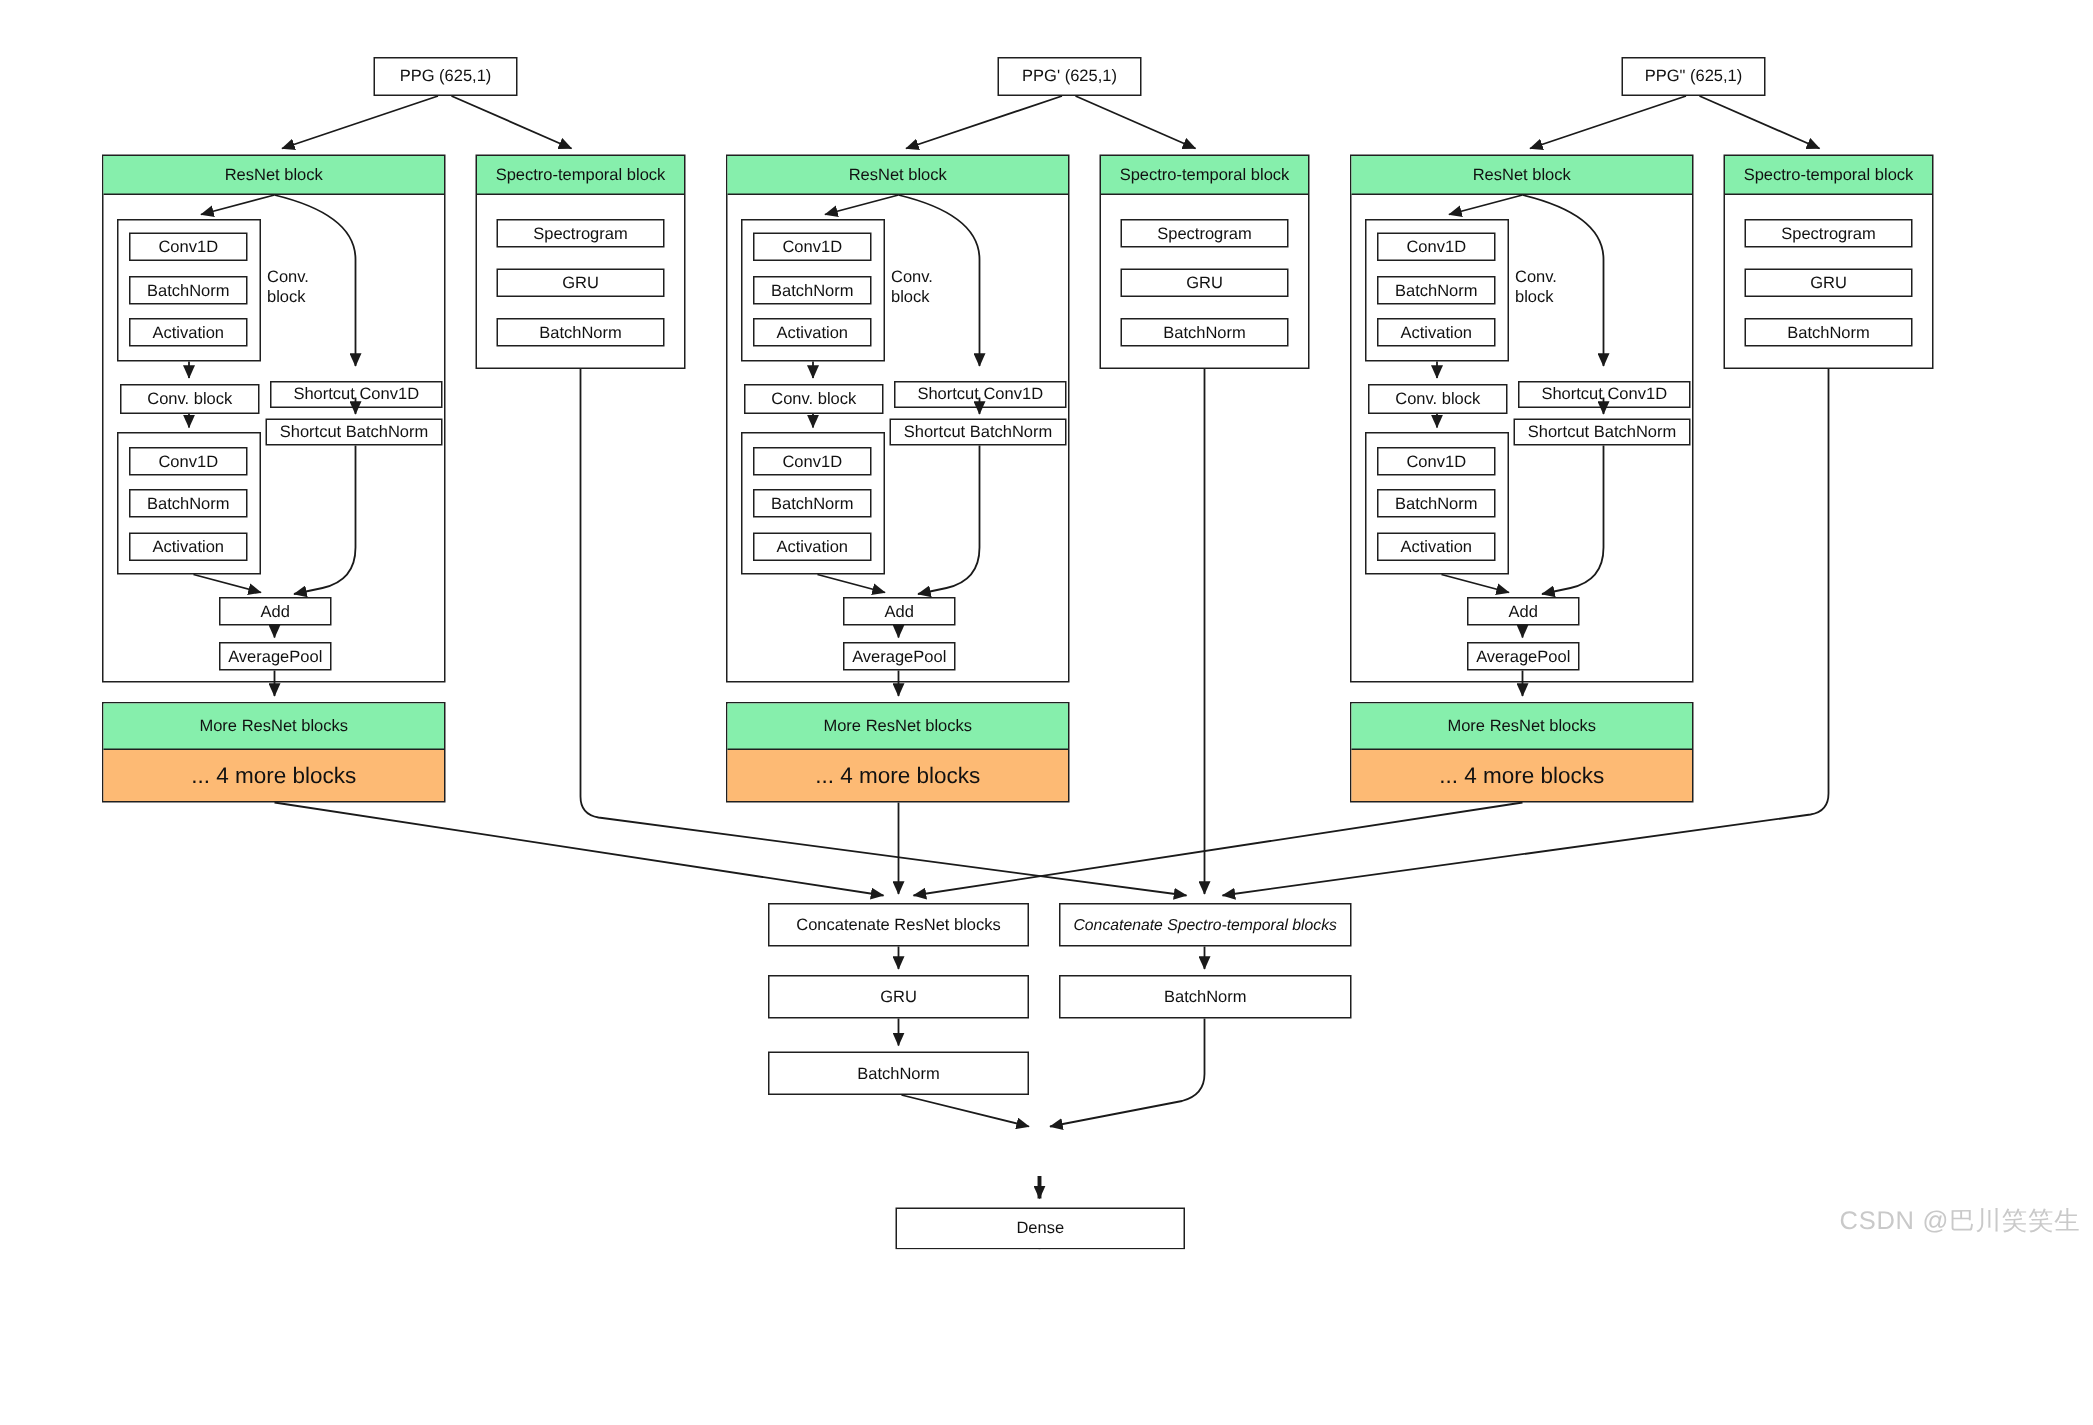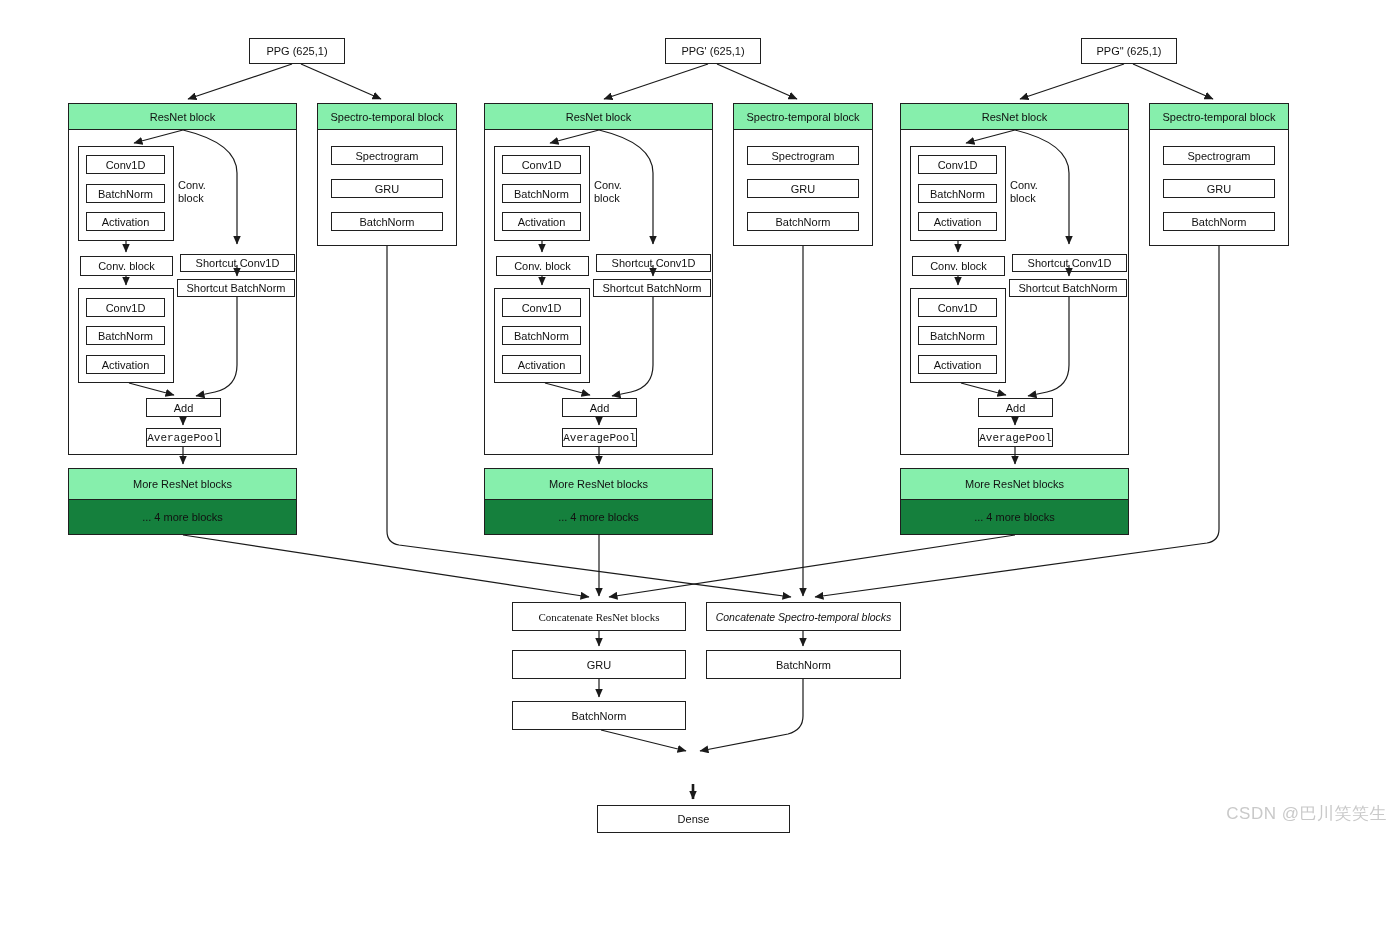--- a/index.html
+++ b/index.html
@@ -17,52 +17,52 @@
   .c0{left:0;} .c1{left:416px;} .c2{left:832px;}
 
   
   .sb{position:absolute;border:1px solid var(--border);background:#fff;
       display:flex;align-items:center;justify-content:center;
       font-size:11px;line-height:12px;text-align:center;white-space:nowrap;}
   .cb{position:absolute;border:1px solid var(--border);background:#fff;}
   .hd{position:absolute;display:flex;align-items:center;justify-content:center;
       font-size:11px;border-bottom:1px solid var(--border);background:#86efac;}
   .cell{position:absolute;display:flex;align-items:center;justify-content:center;
-      font-size:11px;background:#15803d;}
+      font-size:15px;background:#fdba74;}
 
   
   .ppg{left:249px;top:38px;width:96px;height:26px;}
   .rn{left:68px;top:103px;width:229px;height:352px;}
   .rnh{left:69px;top:104px;width:227px;height:26px;}
   .g1{left:78px;top:146px;width:96px;height:95px;}
   .g2{left:78px;top:288px;width:96px;height:95px;}
   .b-conv1{left:86px;top:155px;width:79px;height:19px;}
   .b-bn1{left:86px;top:184px;width:79px;height:19px;}
   .b-act1{left:86px;top:212px;width:79px;height:19px;}
   .b-conv2{left:86px;top:298px;width:79px;height:19px;}
   .b-bn2{left:86px;top:326px;width:79px;height:19px;}
   .b-act2{left:86px;top:355px;width:79px;height:19px;}
   .convlbl{position:absolute;left:178px;top:179px;width:55px;font-size:11px;
       line-height:13px;white-space:pre-line;background:#fff;}
   .b-cblock{left:80px;top:256px;width:93px;height:20px;}
   .b-scconv{left:180px;top:254px;width:115px;height:18px;}
   .b-scbn{left:177px;top:279px;width:118px;height:18px;}
   .b-add{left:146px;top:398px;width:75px;height:19px;}
-  .b-avg{left:146px;top:428px;width:75px;height:19px;font-family:Liberation Mono, monospace;}
+  .b-avg{left:146px;top:428px;width:75px;height:19px;}
   .more{left:68px;top:468px;width:229px;height:67px;}
   .moret{left:69px;top:469px;width:227px;height:31px;}
   .moren{left:69px;top:500px;width:227px;height:34px;}
   .sp{left:317px;top:103px;width:140px;height:143px;}
   .sph{left:318px;top:104px;width:138px;height:26px;}
   .b-spg{left:331px;top:146px;width:112px;height:19px;}
   .b-gru{left:331px;top:179px;width:112px;height:19px;}
   .b-spbn{left:331px;top:212px;width:112px;height:19px;}
 
   
-  .f-cr{left:512px;top:602px;width:174px;height:29px;font-family:Liberation Serif, serif;}
+  .f-cr{left:512px;top:602px;width:174px;height:29px;}
   .f-cs{left:706px;top:602px;width:195px;height:29px;font-size:10.5px;font-style:italic;}
   .f-gru{left:512px;top:650px;width:174px;height:29px;}
   .f-bns{left:706px;top:650px;width:195px;height:29px;}
   .f-bnr{left:512px;top:701px;width:174px;height:29px;}
   .f-cat{left:597px;top:756px;width:193px;height:28px;}
   .f-d1{left:597px;top:805px;width:193px;height:28px;}
   .f-d2{left:597px;top:856px;width:193px;height:28px;}
   .f-out{left:597px;top:906px;width:193px;height:28px;}
 
   #wires{position:absolute;left:0;top:0;width:1395px;height:950px;pointer-events:none;}

